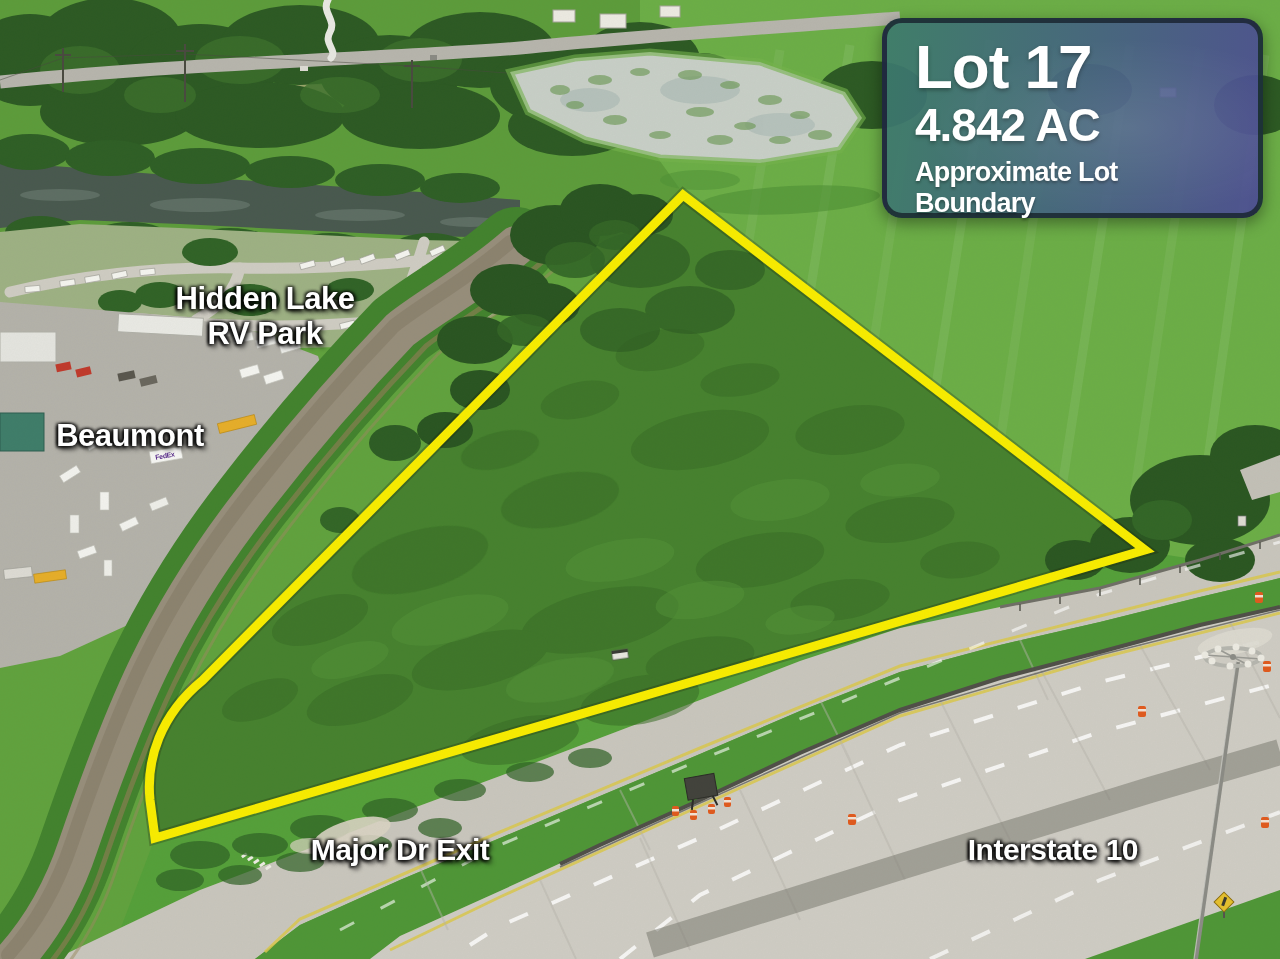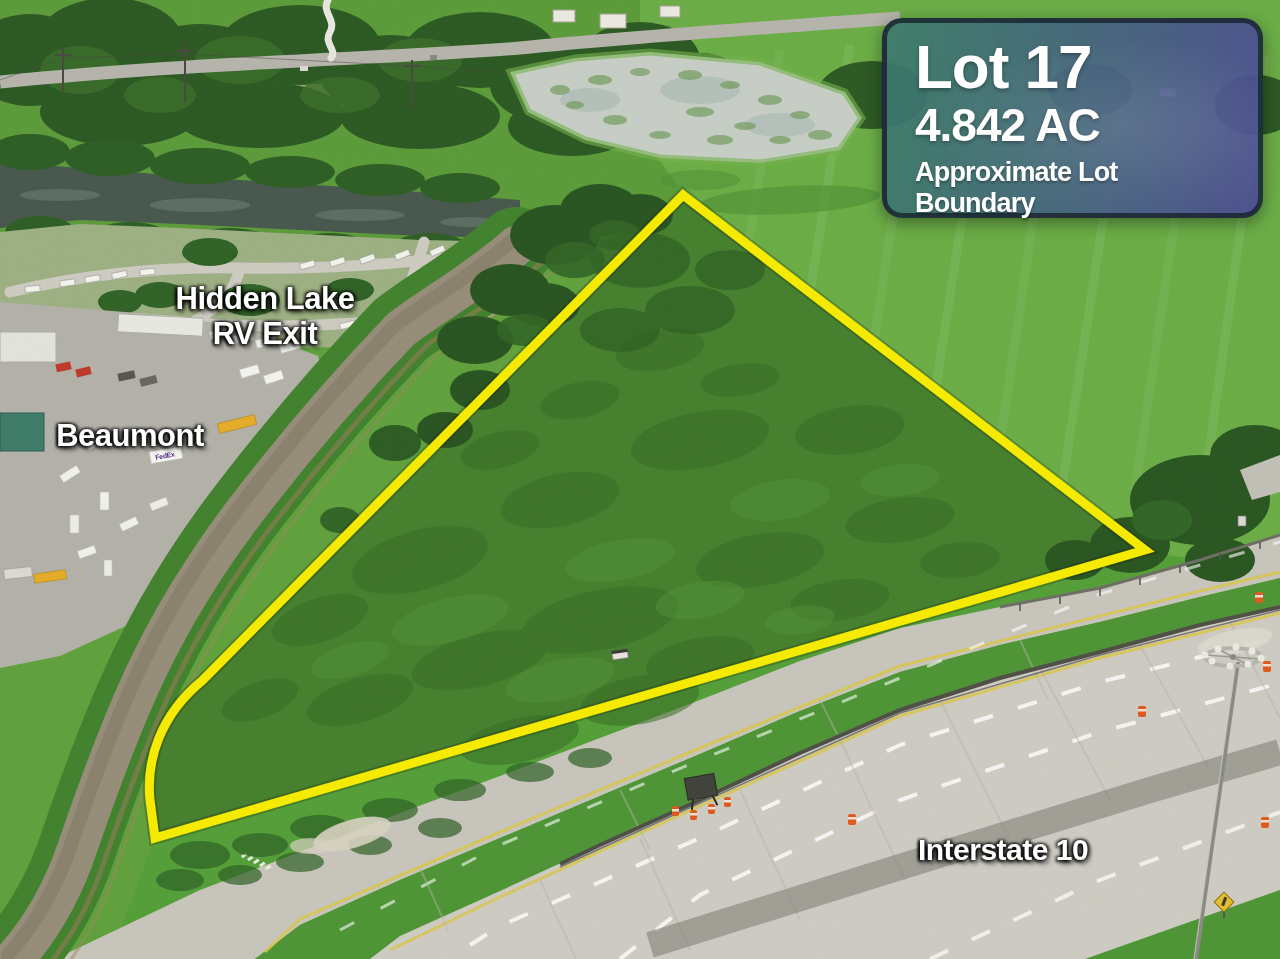--- a/index.html
+++ b/index.html
@@ -12,21 +12,21 @@
   .map-label {
     position:absolute; color:#ffffff; font-weight:bold; text-align:center;
     line-height:1.13; letter-spacing:-0.5px;
     text-shadow:-2px -1px 3px rgba(0,0,0,.75), 2px -1px 3px rgba(0,0,0,.75),
                 -2px 2px 3px rgba(0,0,0,.8), 2px 3px 5px rgba(0,0,0,.85);
     user-select:none;
   }
   #label-rv        { left:140px; top:233px; width:250px; font-size:31px;margin-top:48px; }
   #label-freight   { left:10px;  top:370px; width:240px; font-size:31px;margin-top:48px; }
   #label-exit      { left:270px; top:833px; width:260px; font-size:30px; white-space:nowrap; }
-  #label-interstate{ left:868px; top:833px; width:270px; font-size:30px; white-space:nowrap; }
+  #label-interstate{ left:868px; top:833px; width:270px; font-size:30px; white-space:nowrap;text-align:right; }
 
   #info-card {
     position:absolute; left:882px; top:18px; width:381px; height:200px;
     box-sizing:border-box; border-radius:20px;
     border:5px solid rgba(22,34,44,0.8);
     padding:12px 18px 0 28px; color:#ffffff; font-weight:bold;
     box-shadow:0 5px 16px rgba(0,0,0,0.4);
   }
   #info-card::after {
     content:""; position:absolute; inset:0; border-radius:15px;
@@ -491,25 +491,26 @@
   </g>
 
   <path d="M683,195 L1145,550 L155,838 L150,800 C146,760 160,715 203,680 Z" fill="none" stroke="#1d1d00" stroke-width="13" opacity="0.25" stroke-linejoin="miter"></path>
   <path d="M683,195 L1145,550 L155,838 L150,800 C146,760 160,715 203,680 Z" fill="none" stroke-width="9" stroke-linejoin="miter" stroke="#f8ec00"></path>
 
   <rect width="1280" height="959" filter="url(#grain)" opacity="0.07"></rect>
 </svg>
 
 <div class="map-label" id="label-rv">
   <div>Hidden Lake</div>
-  <div>RV Exit</div>
+  <div>RV Park</div>
 </div>
 <div class="map-label" id="label-freight">
   <div>Beaumont</div>
 </div>
+<div class="map-label" id="label-exit">Major Dr Exit</div>
 <div class="map-label" id="label-interstate">Interstate 10</div>
 
 <div id="info-card" style="background: linear-gradient(100deg, rgba(60, 122, 108, 0.918) 0%, rgba(76, 75, 149, 0.918) 100%); color: rgb(255, 255, 255);">
   <div class="card-title">Lot 17</div>
   <div class="card-acreage">4.842 AC</div>
   <div class="card-subtitle">Approximate Lot Boundary</div>
 </div>
 </div>
 
 </body></html>

